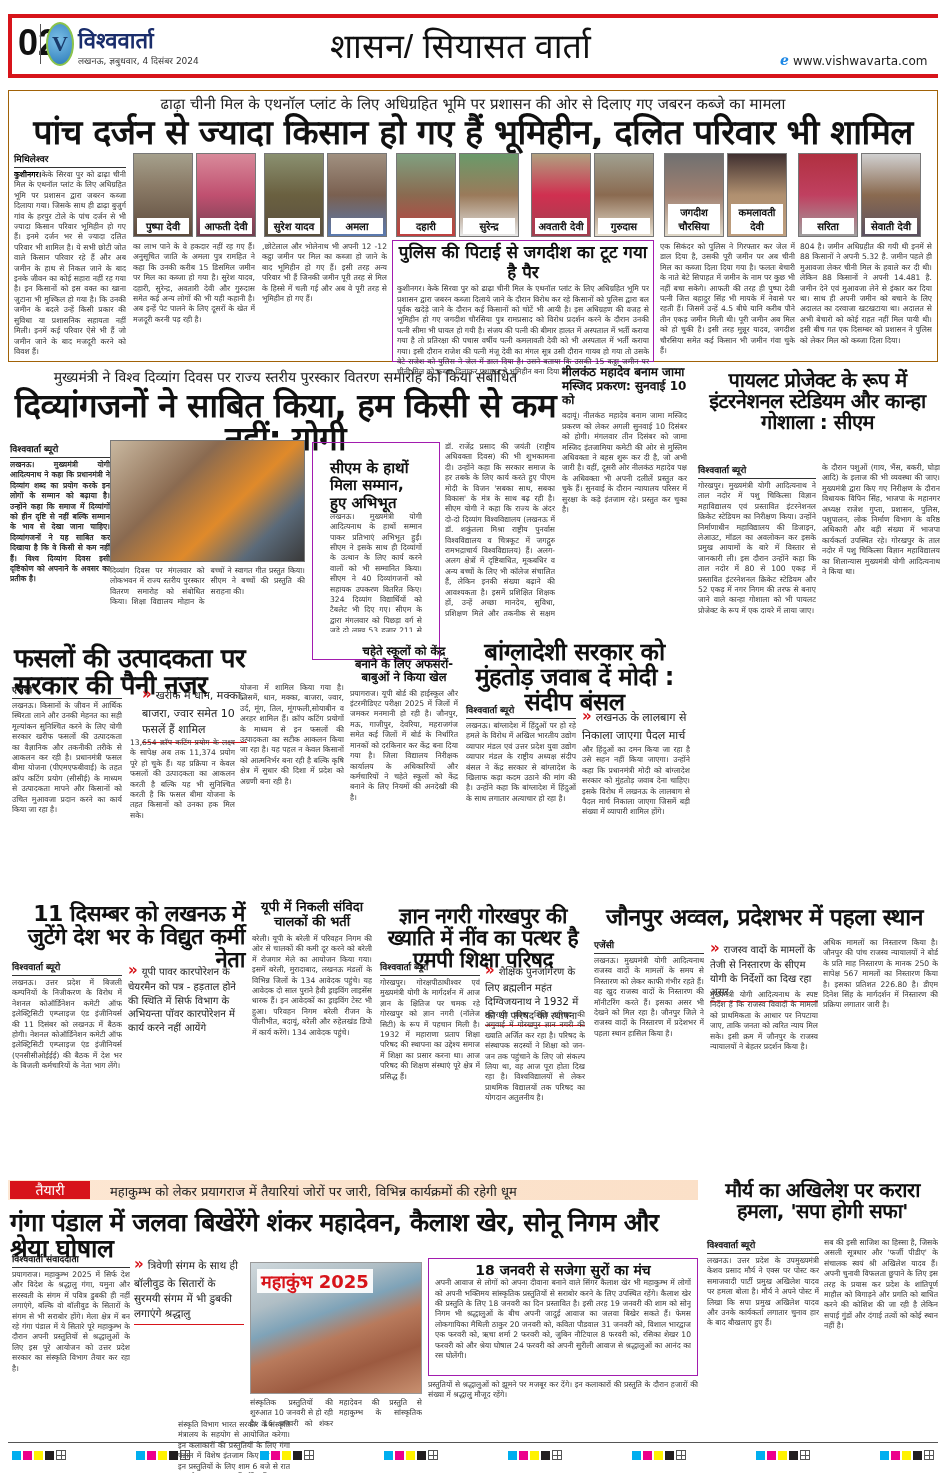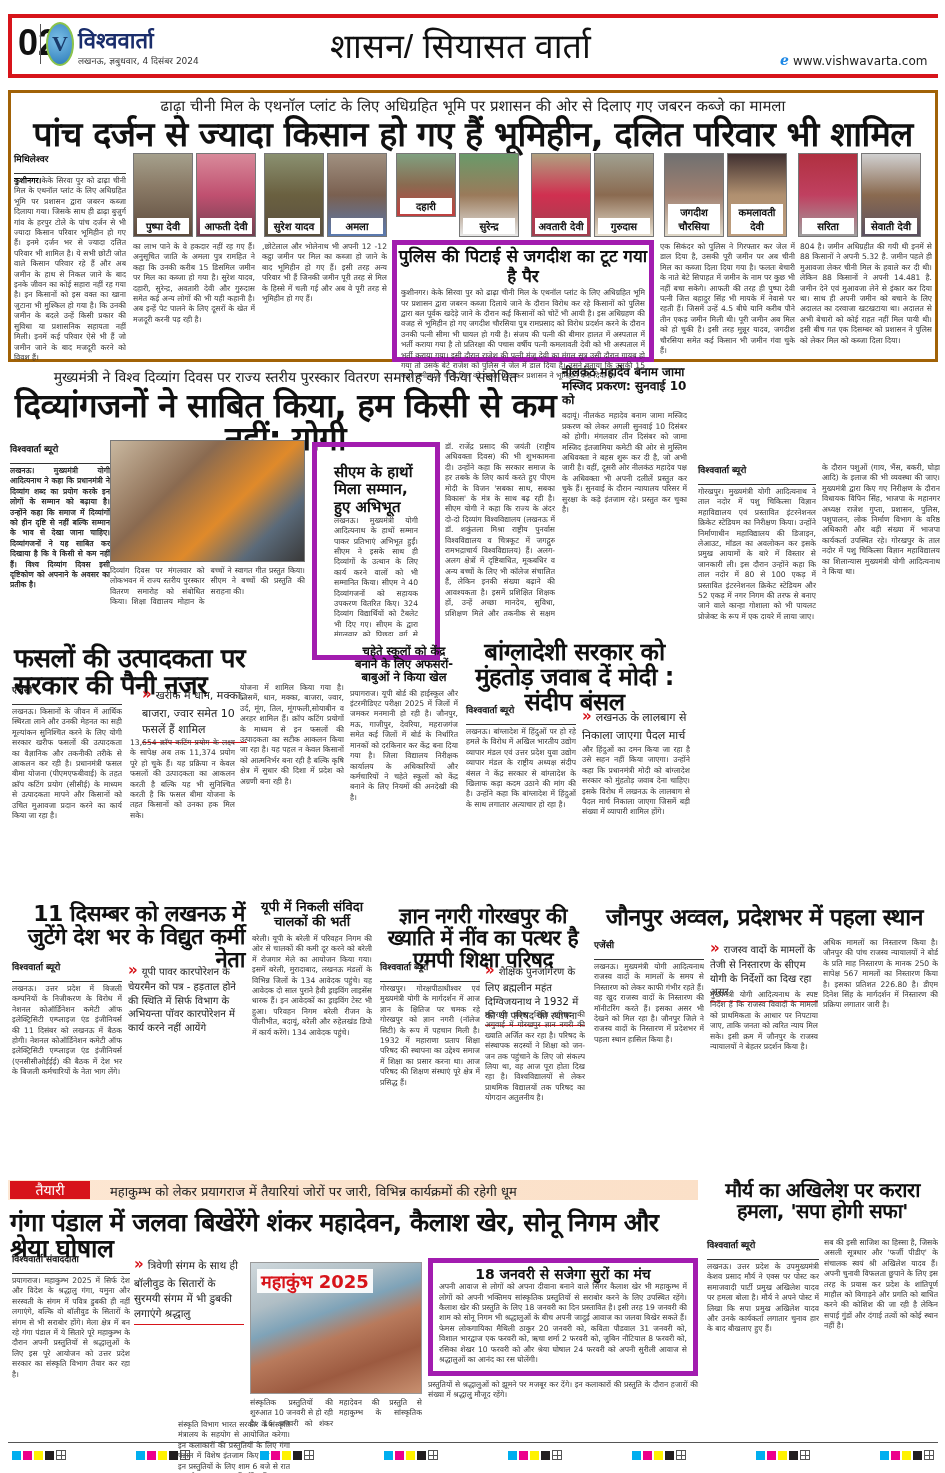--- a/index.html
+++ b/index.html
@@ -8,34 +8,34 @@
 .hdr{left:8px;top:14px;width:930px;height:64px;border-top:4px solid #d7141a;border-left:4px solid #d7141a;border-bottom:4px solid #d7141a;border-right:none}
 .pageno{left:18px;top:22px;font-size:36px;font-family:"Liberation Sans",sans-serif;font-weight:bold;color:#111}
 .vline{left:40px;top:24px;width:1px;height:40px;background:#555}
 .logo{left:46px;top:22px;width:28px;height:44px;border-radius:50%;background:radial-gradient(circle at 40% 40%,#7cc0e8,#2a7ab8);border:2px solid #8bc34a}
 .logo span{display:block;text-align:center;font-size:22px;font-weight:bold;color:#1a3a6a;line-height:40px;font-family:"Liberation Serif",serif}
 .brand{left:78px;top:24px;font-size:22px;font-weight:bold;color:#1a2d6b}
 .brand-sub{left:78px;top:54px;font-size:9px;color:#333}
 .section-title{left:330px;top:22px;font-size:34px;color:#111;font-family:"Liberation Sans",sans-serif}
 .web{left:780px;top:52px;font-size:12px;color:#222}
 .web .e{color:#1e88e5;font-weight:bold;font-size:14px;margin-right:4px}
-.box{border:3px solid #a16207}
+.box{border:1px solid #a16207}
 .kicker{font-size:15px;color:#222;text-align:center}
 .h-big{font-size:34px;font-weight:bold;color:#111;text-align:center;letter-spacing:-0.5px;line-height:1}
 .h-med{font-size:28px;font-weight:bold;color:#111;line-height:1.05;letter-spacing:-0.5px}
 .h-sm{font-size:18px;font-weight:bold;color:#111;line-height:1.15}
-.byline{font-size:9px;font-weight:bold;border-bottom:1px solid #333;padding-bottom:8px;margin-bottom:2px}
+.byline{font-size:9px;font-weight:bold;border-bottom:1px solid #333;padding-bottom:2px;margin-bottom:2px}
 .col{font-size:7.6px;line-height:10.4px;color:#333;text-align:justify;overflow:hidden}
 .col b{color:#000}
 .photo{border:1px solid #777;background:linear-gradient(180deg,#a5a08c 0%,#8a7a66 40%,#5c4a3c 100%)}
 .photo .cap{position:absolute;bottom:2px;left:3px;right:3px;background:#fff;font-size:10px;font-weight:bold;text-align:center;color:#111;padding:1px 0}
 .pull{font-size:11px;color:#222;line-height:1.5}
 .pull .chev{color:#d7141a;font-weight:bold;font-size:15px;margin-right:4px}
 .pull-line{border-bottom:1px solid #d7141a}
-.pinkbox{border:5px solid #a21caf}
+.pinkbox{border:1px solid #a21caf}
 .tag{background:#d7141a;color:#fff;font-size:14px;text-align:center}
 .tagband{background:linear-gradient(90deg,#fde7d3,#fbe0c8);}
 .cmyk{display:flex;gap:2px;align-items:center}
 .cmyk i{display:inline-block;width:9px;height:9px}
 .reg{width:10px;height:10px;border:1px solid #555;position:relative;display:inline-block}
 .reg:before{content:"";position:absolute;left:4px;top:0;width:1px;height:8px;background:#555}
 .reg:after{content:"";position:absolute;left:0;top:4px;width:8px;height:1px;background:#555}
 .crowd{background:linear-gradient(160deg,#cfd8dc 0%,#b0bec5 25%,#7fa3b8 40%,#b87a5c 55%,#9c5a40 75%,#c89070 100%)}
 .event-photo{background:linear-gradient(135deg,#c9b8a0 0%,#8a6a50 35%,#e08a2a 60%,#5a6a7a 80%,#3a3a3a 100%)}
 </style>
@@ -68,21 +68,21 @@
   </div>
 <div class="abs photo" style="left:196px;top:153px;width:60px;height:84px;background:linear-gradient(180deg,#d88a9a,#c05070 50%,#704050);">
     <div class="cap">आफती देवी</div>
   </div>
 <div class="abs photo" style="left:264px;top:153px;width:60px;height:84px;background:linear-gradient(180deg,#8a9070,#6a6040 50%,#5a5040);">
     <div class="cap">सुरेश यादव</div>
   </div>
 <div class="abs photo" style="left:327px;top:153px;width:60px;height:84px;background:linear-gradient(180deg,#a09080,#7a6050 50%,#5a7ab0);">
     <div class="cap">अमला</div>
   </div>
-<div class="abs photo" style="left:396px;top:153px;width:60px;height:64px;background:linear-gradient(180deg,#80a080,#8a6a50 50%,#c04040);">
+<div class="abs photo" style="left:396px;top:153px;width:60px;height:84px;background:linear-gradient(180deg,#80a080,#8a6a50 50%,#c04040);">
     <div class="cap">दहारी</div>
   </div>
 <div class="abs photo" style="left:459px;top:153px;width:60px;height:84px;background:linear-gradient(180deg,#6a9a6a,#9a7a5a 50%,#e8e8e8);">
     <div class="cap">सुरेन्द्र</div>
   </div>
 <div class="abs photo" style="left:531px;top:153px;width:60px;height:84px;background:linear-gradient(180deg,#b0a080,#d03050 50%,#a04050);text-decoration:underline;">
     <div class="cap">अवतारी देवी</div>
   </div>
 <div class="abs photo" style="left:594px;top:153px;width:60px;height:84px;background:linear-gradient(180deg,#a0a090,#8a6a50 50%,#e8e0d0);">
     <div class="cap">गुरुदास</div>
@@ -126,20 +126,21 @@
   <div class="col" style="height:120px;">लखनऊ। मुख्यमंत्री योगी आदित्यनाथ के हाथों सम्मान पाकर प्रतिभाएं अभिभूत हुईं। सीएम ने इसके साथ ही दिव्यांगों के उत्थान के लिए कार्य करने वालों को भी सम्मानित किया। सीएम ने 40 दिव्यांगजनों को सहायक उपकरण वितरित किए। 324 दिव्यांग विद्यार्थियों को टैबलेट भी दिए गए। सीएम के द्वारा मंगलवार को पिछड़ा वर्ग से जुड़े दो लाख 53 हजार 211 से अधिक बच्चों को 54.38 करोड़ रुपये की छात्रवृत्ति भी डीबीटी के माध्यम से सीधे अकाउंट में भेज दी गई। पिछड़ा वर्ग से जुड़े 28 युवाओं को कंप्यूटर प्रशिक्षण का</div>
 </div>
 <div class="abs col" style="left:445px;top:442px;width:110px;height:178px;">डॉ. राजेंद्र प्रसाद की जयंती (राष्ट्रीय अधिवक्ता दिवस) की भी शुभकामना दी। उन्होंने कहा कि सरकार समाज के हर तबके के लिए कार्य करते हुए पीएम मोदी के विजन 'सबका साथ, सबका विकास' के मंत्र के साथ बढ़ रही है। सीएम योगी ने कहा कि राज्य के अंदर दो-दो दिव्यांग विश्वविद्यालय (लखनऊ में डॉ. शकुंतला मिश्रा राष्ट्रीय पुनर्वास विश्वविद्यालय व चित्रकूट में जगद्गुरु रामभद्राचार्य विश्वविद्यालय) हैं। अलग-अलग क्षेत्रों में दृष्टिबाधित, मूकबधिर व अन्य बच्चों के लिए भी कॉलेज संचालित हैं, लेकिन इनकी संख्या बढ़ाने की आवश्यकता है। इसमें प्रशिक्षित शिक्षक हों, उन्हें अच्छा मानदेय, सुविधा, प्रशिक्षण मिले और तकनीक से सक्षम बनाया जाए।</div>
 
 <div class="abs" style="left:562px;top:366px;width:125px;">
   <div class="h-sm" style="font-size:12px;text-align:left;">नीलकंठ महादेव बनाम जामा मस्जिद प्रकरण: सुनवाई 10 को</div>
   <div class="col" style="height:218px;margin-top:4px;">बदायूं। नीलकंठ महादेव बनाम जामा मस्जिद प्रकरण को लेकर अगली सुनवाई 10 दिसंबर को होगी। मंगलवार तीन दिसंबर को जामा मस्जिद इंतजामिया कमेटी की ओर से मुस्लिम अधिवक्ता ने बहस शुरू कर दी है, जो अभी जारी है। वहीं, दूसरी ओर नीलकंठ महादेव पक्ष के अधिवक्ता भी अपनी दलीलें प्रस्तुत कर चुके हैं। सुनवाई के दौरान न्यायालय परिसर में सुरक्षा के कड़े इंतजाम रहे। प्रस्तुत कर चुका है।</div>
 </div>
 
 <div class="abs" style="left:695px;top:370px;width:245px;">
+  <div class="h-med" style="font-size:20px;text-align:center;">पायलट प्रोजेक्ट के रूप में इंटरनेशनल स्टेडियम और कान्हा गोशाला : सीएम</div>
 </div>
 <div class="abs" style="left:698px;top:463px;width:118px;">
   <div class="byline">विश्ववार्ता ब्यूरो</div>
   <div class="col" style="height:408px;">गोरखपुर। मुख्यमंत्री योगी आदित्यनाथ ने ताल नदोर में पशु चिकित्सा विज्ञान महाविद्यालय एवं प्रस्तावित इंटरनेशनल क्रिकेट स्टेडियम का निरीक्षण किया। उन्होंने निर्माणाधीन महाविद्यालय की डिजाइन, लेआउट, मॉडल का अवलोकन कर इसके प्रमुख आयामों के बारे में विस्तार से जानकारी ली। इस दौरान उन्होंने कहा कि ताल नदोर में 80 से 100 एकड़ में प्रस्तावित इंटरनेशनल क्रिकेट स्टेडियम और 52 एकड़ में नगर निगम की तरफ से बनाए जाने वाले कान्हा गोशाला को भी पायलट प्रोजेक्ट के रूप में एक दायरे में लाया जाए।</div>
 </div>
 <div class="abs col" style="left:822px;top:463px;width:118px;height:420px;">के दौरान पशुओं (गाय, भैंस, बकरी, घोड़ा आदि) के इलाज की भी व्यवस्था की जाए। मुख्यमंत्री द्वारा किए गए निरीक्षण के दौरान विधायक विपिन सिंह, भाजपा के महानगर अध्यक्ष राजेश गुप्ता, प्रशासन, पुलिस, पशुपालन, लोक निर्माण विभाग के वरिष्ठ अधिकारी और बड़ी संख्या में भाजपा कार्यकर्ता उपस्थित रहे। गोरखपुर के ताल नदोर में पशु चिकित्सा विज्ञान महाविद्यालय का शिलान्यास मुख्यमंत्री योगी आदित्यनाथ ने किया था।</div>
 
 <div class="abs h-med" style="left:14px;top:645px;width:300px;font-size:26px;">फसलों की उत्पादकता पर सरकार की पैनी नजर</div>
 <div class="abs" style="left:12px;top:683px;width:110px;">
   <div class="byline">एजेंसी</div>

